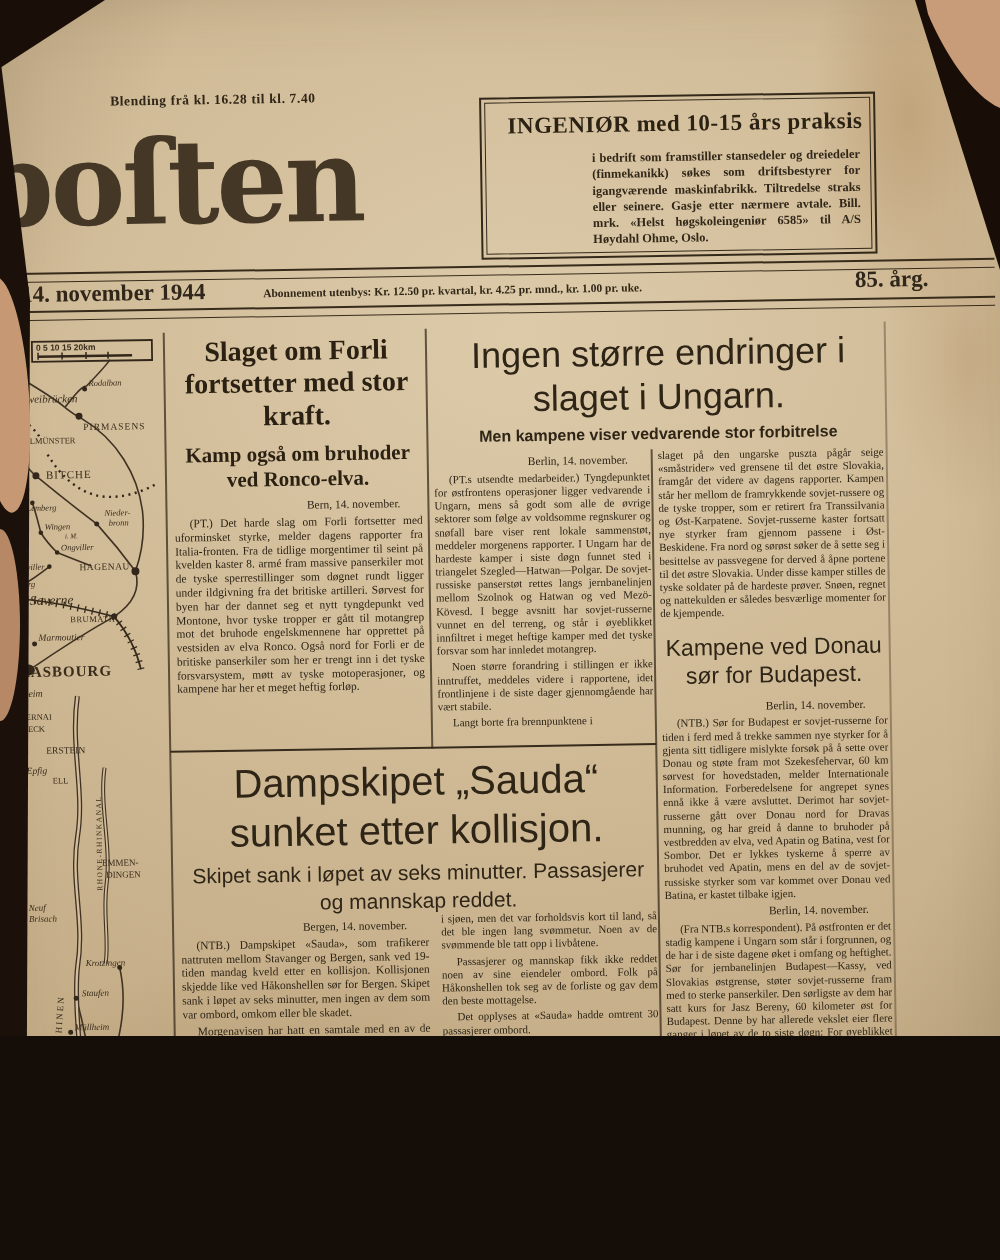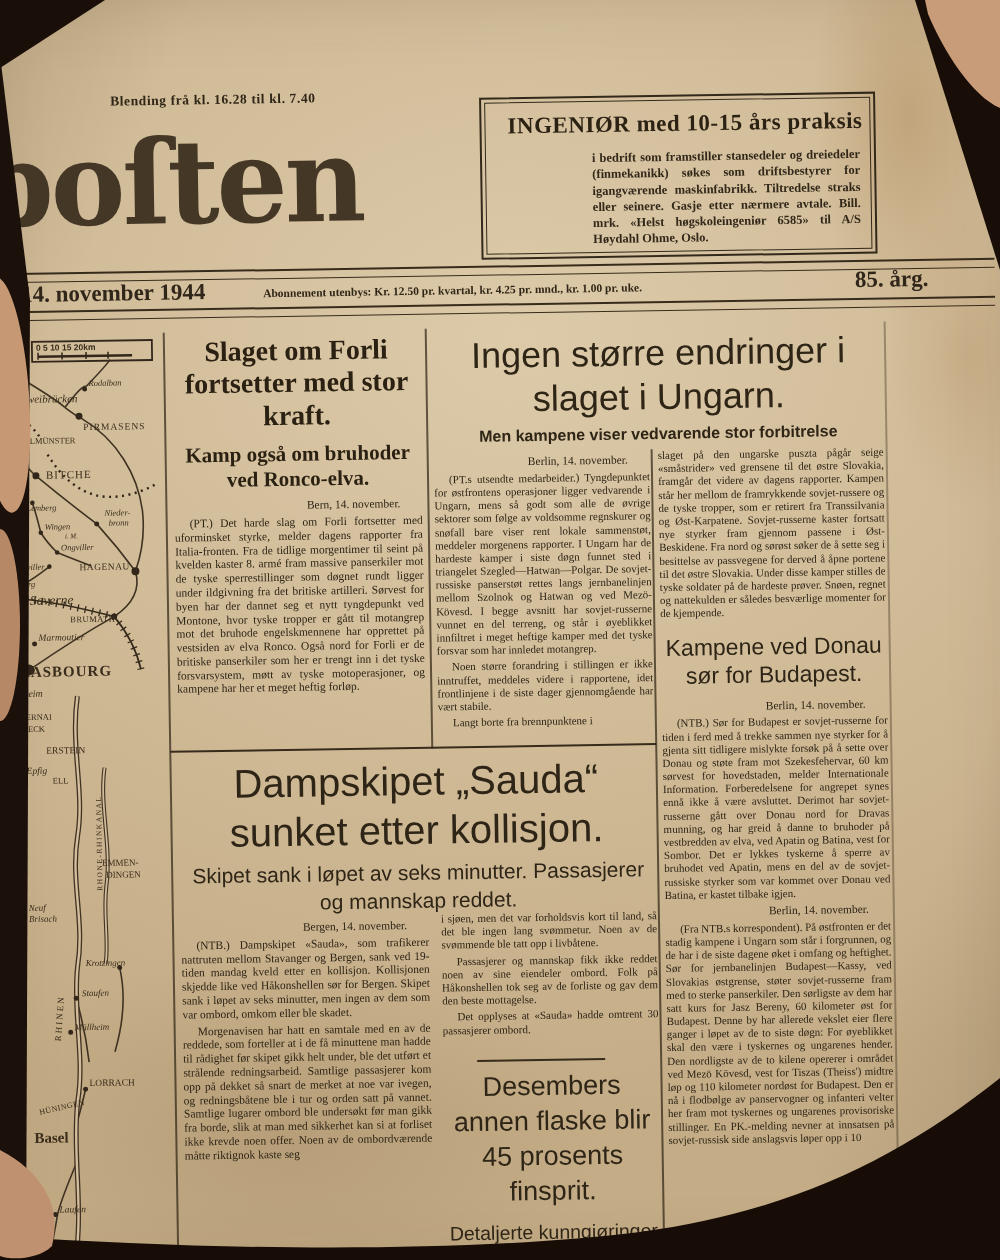--- a/index.html
+++ b/index.html
@@ -1,18 +1,18 @@
 <!DOCTYPE html>
 <html><head>
 <meta charset="utf-8">
 <style>
   html,body{margin:0;padding:0;}
   body{width:1000px;height:1260px;overflow:hidden;background:#150d07;
        font-family:"Liberation Serif",serif;}
-  .photo{position:relative;width:1000px;height:1260px;overflow:hidden;}
+  .photo{position:relative;width:1000px;height:1036px;overflow:hidden;}
 
   
   .sheet{position:absolute;left:-48px;top:-36px;width:1096px;height:1336px;
          transform:rotate(-0.9deg);transform-origin:520px 640px;
          background:
            radial-gradient(140px 300px at 88% 12%, rgba(146,98,44,.26), transparent 70%),
            radial-gradient(120px 220px at 93% 30%, rgba(146,98,44,.16), transparent 70%),
            radial-gradient(420px 260px at 30% 88%, rgba(110,75,38,.14), transparent 75%),
            linear-gradient(113deg, rgba(60,40,18,.16), rgba(0,0,0,0) 16%, rgba(0,0,0,0) 82%, rgba(60,40,18,.18)),
            radial-gradient(980px 780px at 52% 28%, #dccaa9, #cfb995 58%, #c3ac86);

